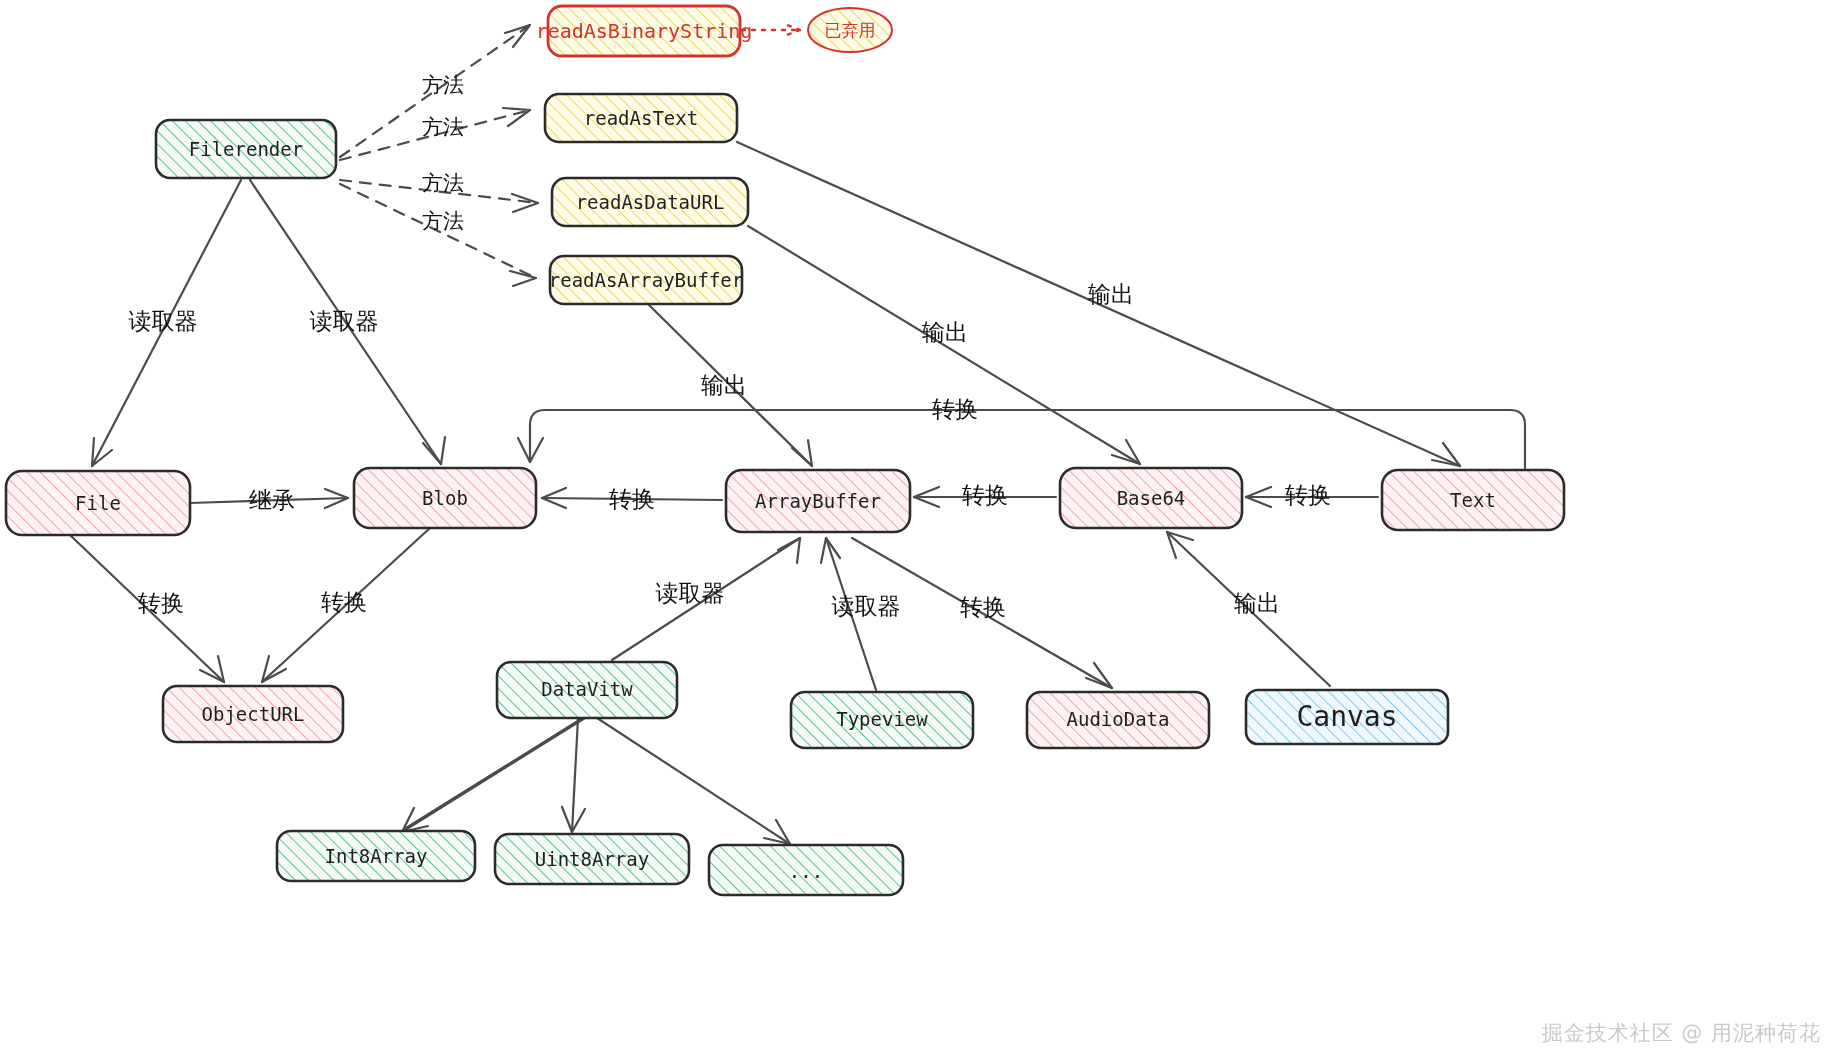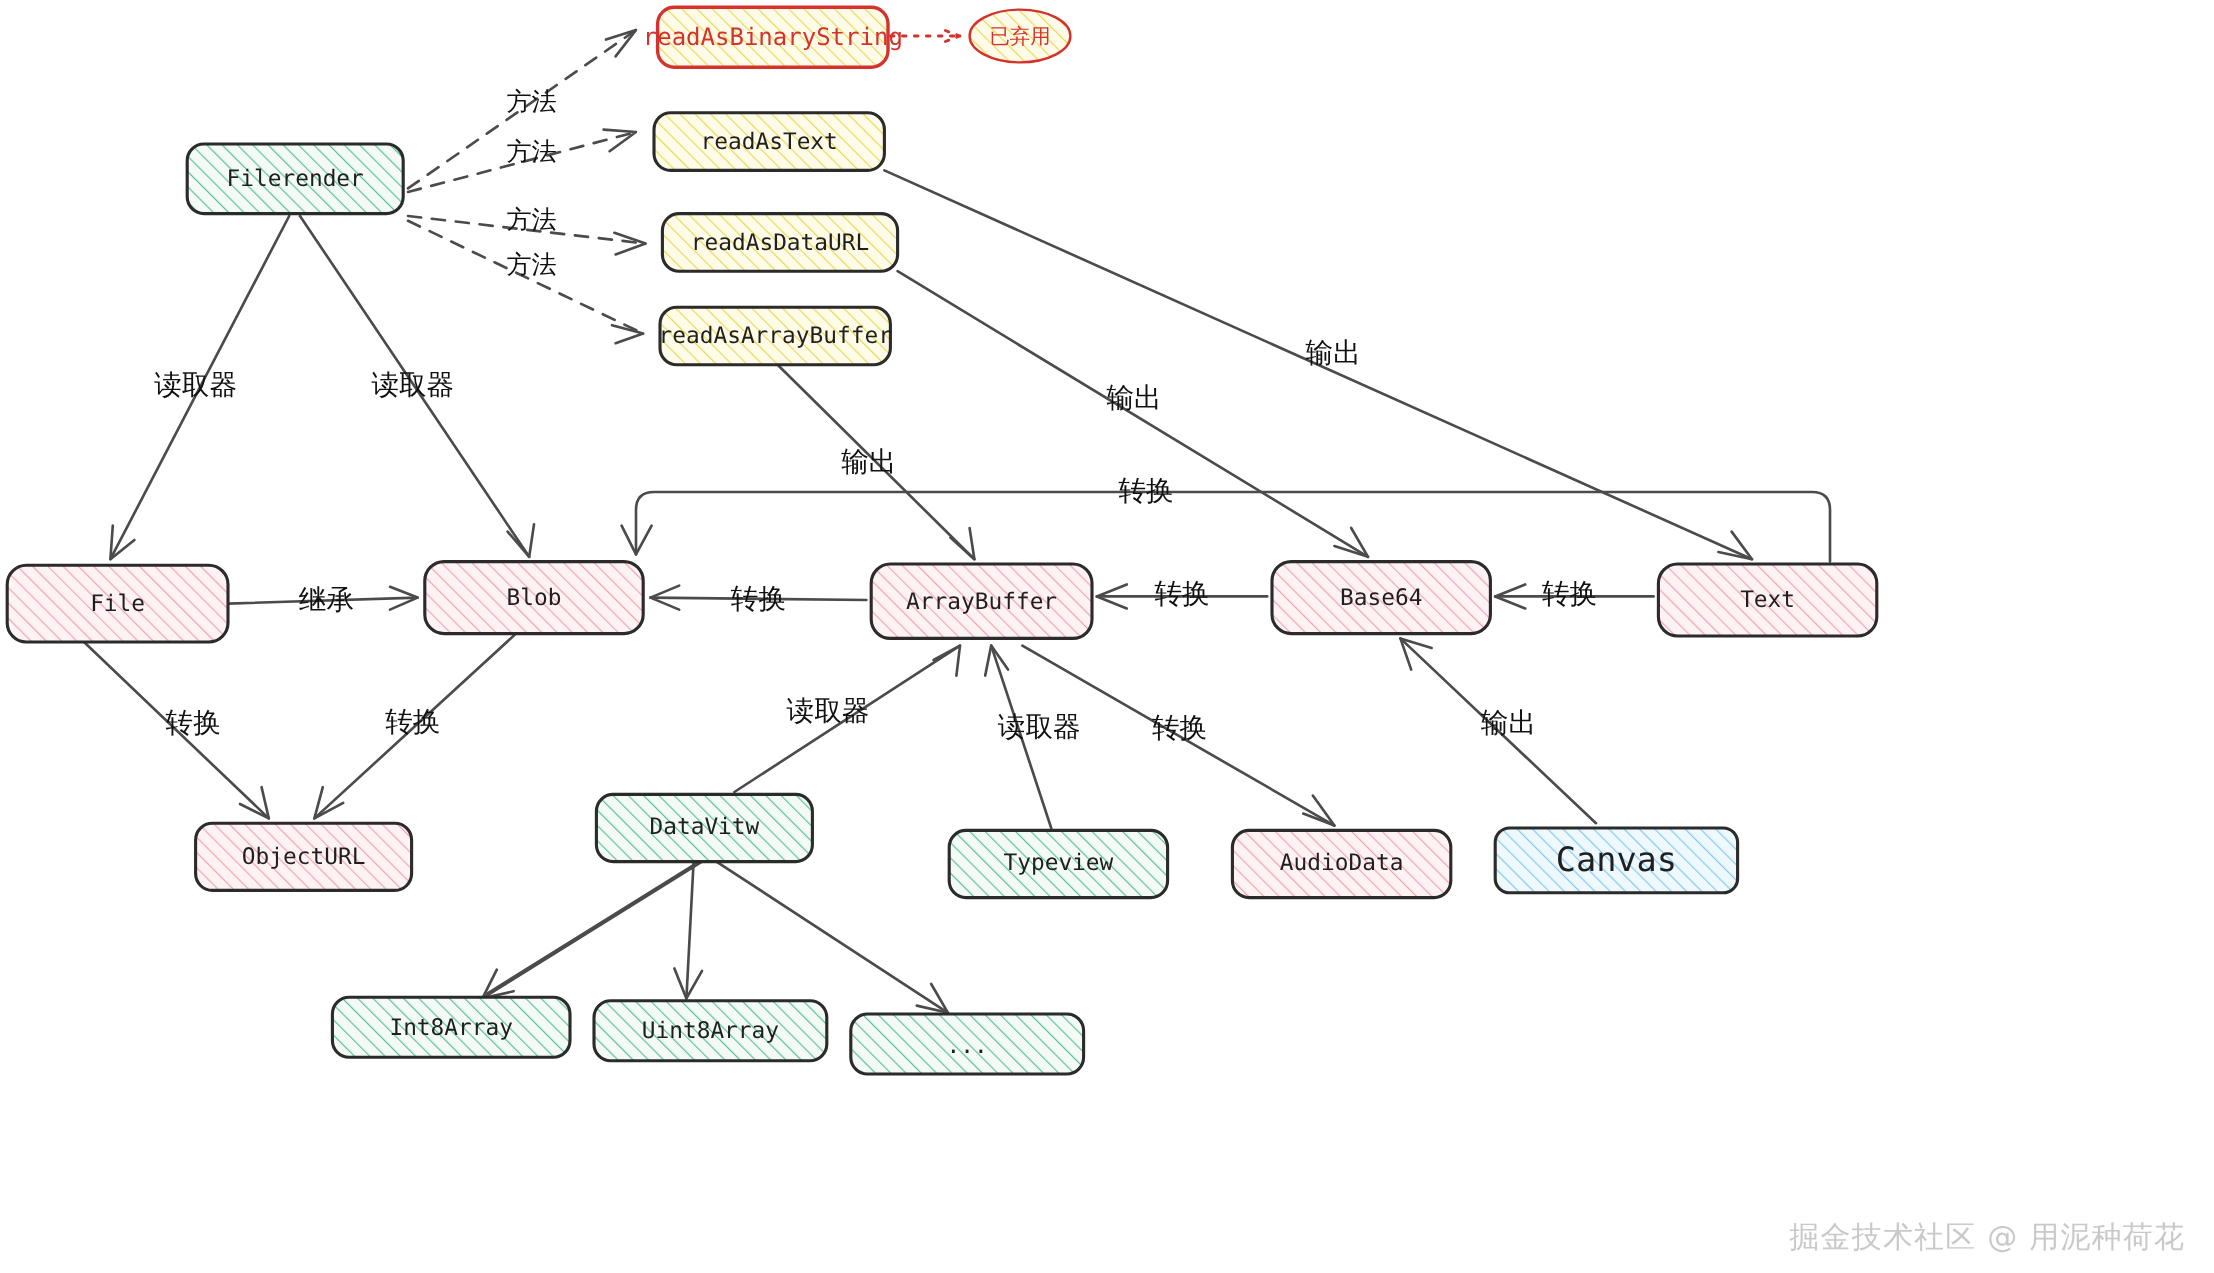--- a/index.html
+++ b/index.html
@@ -15,21 +15,21 @@
               dominant-baseline:middle;text-anchor:middle;}
   .edge-label.mini{font-size:21px;}
   .badge-label{font-family:"DejaVu Sans",sans-serif;font-size:17px;fill:#d4322c;
                dominant-baseline:middle;text-anchor:middle;}
   .nbox{stroke:#2b2b2b;stroke-width:2.6;}
   .nbox.red{stroke:#d4322c;stroke-width:2.8;}
   .edge{fill:none;stroke:#4b4b4b;stroke-width:2.2;stroke-linecap:round;}
   .edge.dash{stroke-dasharray:11 9;}
   .edge.redd{stroke:#d4322c;stroke-width:2.4;stroke-dasharray:3 7;}
   .ell{fill:url(#hatchYellow);stroke:#d4322c;stroke-width:2;}
-  #watermark{position:absolute;right:24px;bottom:14px;font-size:25px;color:#c9c9c9;
+  #watermark{position:absolute;right:24px;bottom:14px;font-size:21px;color:#c9c9c9;
              font-family:"DejaVu Sans",sans-serif;letter-spacing:1px;white-space:nowrap;text-align:right;}
 </style>
 </head>
 <body>
 
 <div id="stage">
 
 <svg id="diagram" viewBox="0 0 1845 1061">
   <defs>
     <pattern id="hatchGreen" width="9" height="9" patternTransform="rotate(-45)" patternUnits="userSpaceOnUse">

